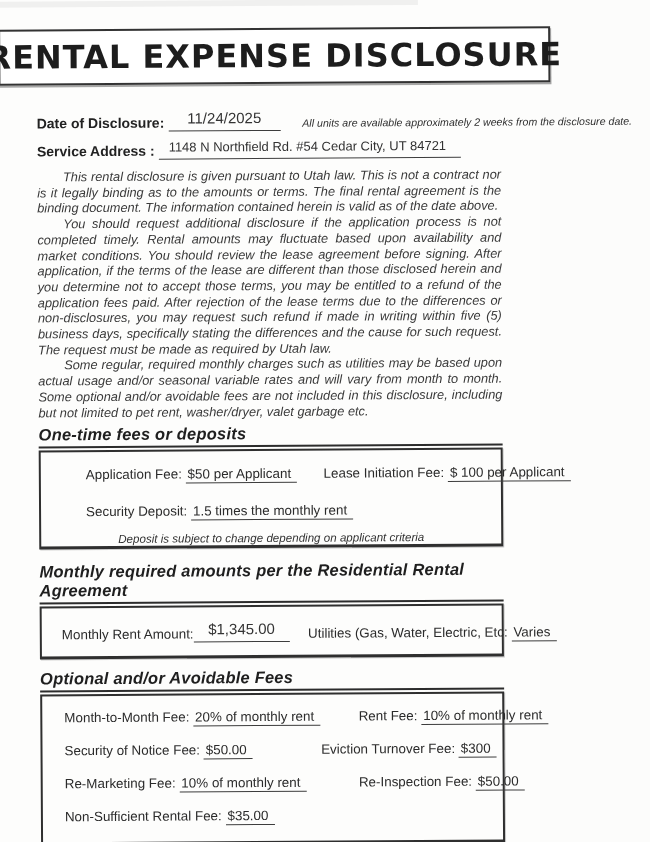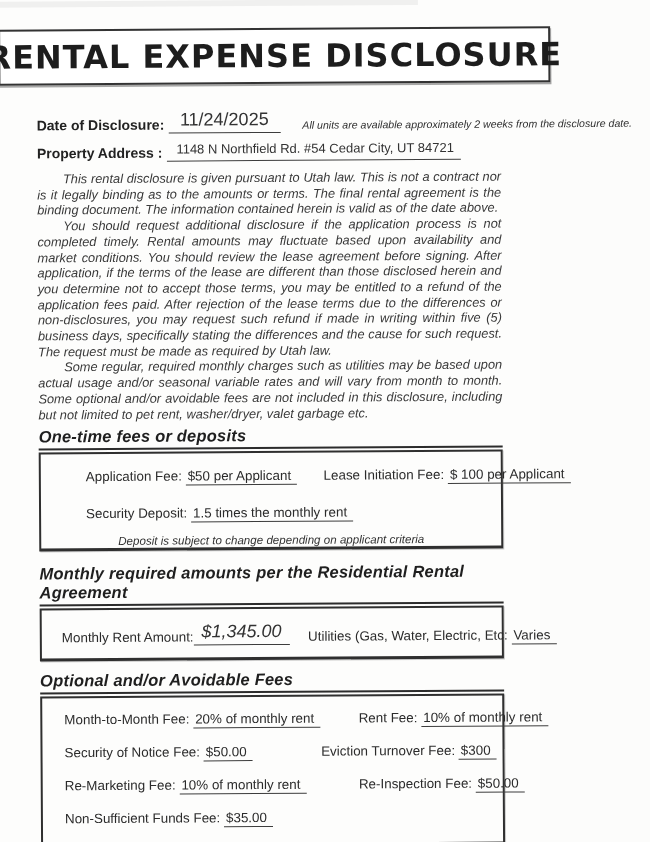--- a/index.html
+++ b/index.html
@@ -12,21 +12,21 @@
     display:flex;align-items:center;justify-content:center;background:#fff;
     box-shadow:1px 2px 0 rgba(60,60,60,.45);}
   .title-box h1{margin:0;font-family:"DejaVu Sans",sans-serif;font-size:32px;font-weight:800;
     letter-spacing:1px;color:#1d1d1d;white-space:nowrap;}
 
   .hrow{margin:0 38px;display:flex;align-items:baseline;}
   .date-row{margin-top:30px;}
   .prop-row{margin-top:11px;}
   .hlabel{font-weight:bold;font-size:14px;color:#222;white-space:nowrap;}
   .fill-above{display:inline-block;border-bottom:1.5px solid #3d3d3d;text-align:center;line-height:1;}
-  .fill-above>span{position:relative;top:-4px;font-size:18px;color:#333;}
+  .fill-above>span{position:relative;top:-4px;font-size:15px;color:#333;}
   .date-blank{min-width:112px;margin-left:4px;}
   .avail-note{font-style:italic;font-size:10.6px;color:#2f2f2f;margin-left:22px;white-space:nowrap;}
   .addr-blank{flex:1;margin-left:4px;margin-right:40px;text-align:left;}
   .addr-blank>span{left:10px;font-size:13px;}
 
   .body-text{margin:9px 38px 0;}
   .body-text p{margin:0;font-style:italic;font-size:12.8px;line-height:15.7px;
     text-align:justify;text-indent:26px;color:#3a3a3a;}
 
   .sec-head{margin:0 38px;border-bottom:2.5px solid #2c2c2c;padding-bottom:2px;
@@ -46,40 +46,40 @@
   .uline{border-bottom:1.5px solid #3d3d3d;padding:0 6px 1px 2px;text-align:center;}
   .gap1{margin-left:22px;}
   .gap-util{margin-left:14px;}
   .gap-late{margin-left:34px;}
   .gap-evict{margin-left:64px;}
   .gap-reinsp{margin-left:48px;}
   .mt1{margin-top:19px;}
   .mt3{margin-top:15px;}
   .deposit-note{margin-top:12px;margin-left:-45px;text-align:center;
     font-style:italic;font-size:11.6px;color:#333;}
-  .rent-blank{min-width:96px;font-style:italic;}
+  .rent-blank{min-width:96px;}
 </style>
 </head>
 <body>
 
 <div class="page">
   <div class="scan">
 
     <div class="title-box">
       <h1>RENTAL EXPENSE DISCLOSURE</h1>
     </div>
 
     <div class="hrow date-row">
       <span class="hlabel">Date of Disclosure:</span>
       <span class="fill-above date-blank"><span>11/24/2025</span></span>
       <span class="avail-note">All units are available approximately 2 weeks from the disclosure date.</span>
     </div>
 
     <div class="hrow prop-row">
-      <span class="hlabel">Property Address :</span>
+      <span class="hlabel">Service Address :</span>
       <span class="fill-above addr-blank"><span>1148 N Northfield Rd. #54 Cedar City, UT 84721</span></span>
     </div>
 
     <div class="body-text">
       <p>This rental disclosure is given pursuant to Utah law. This is not a contract nor is it legally binding as to the amounts or terms. The final rental agreement is the binding document. The information contained herein is valid as of the date above.</p>
       <p>You should request additional disclosure if the application process is not completed timely. Rental amounts may fluctuate based upon availability and market conditions. You should review the lease agreement before signing. After application, if the terms of the lease are different than those disclosed herein and you determine not to accept those terms, you may be entitled to a refund of the application fees paid. After rejection of the lease terms due to the differences or non-disclosures, you may request such refund if made in writing within five (5) business days, specifically stating the differences and the cause for such request. The request must be made as required by Utah law.</p>
       <p>Some regular, required monthly charges such as utilities may be based upon actual usage and/or seasonal variable rates and will vary from month to month. Some optional and/or avoidable fees are not included in this disclosure, including but not limited to pet rent, washer/dryer, valet garbage etc.</p>
     </div>
 
     <div class="sec-head sh1">One-time fees or deposits</div>
@@ -110,18 +110,18 @@
       </div>
       <div class="fee-row mt3">
         <span class="fee-item"><span>Security of Notice Fee:</span> <span class="uline">$50.00</span></span>
         <span class="fee-item gap-evict"><span>Eviction Turnover Fee:</span> <span class="uline">$300</span></span>
       </div>
       <div class="fee-row mt3">
         <span class="fee-item"><span>Re-Marketing Fee:</span> <span class="uline">10% of monthly rent</span></span>
         <span class="fee-item gap-reinsp"><span>Re-Inspection Fee:</span> <span class="uline">$50.00</span></span>
       </div>
       <div class="fee-row mt3">
-        <span class="fee-item"><span>Non-Sufficient Funds Fee:</span> <span class="uline">$35.00</span></span>
+        <span class="fee-item"><span>Non-Sufficient Rental Fee:</span> <span class="uline">$35.00</span></span>
       </div>
     </div>
 
   </div>
 </div>
 
 </body></html>

